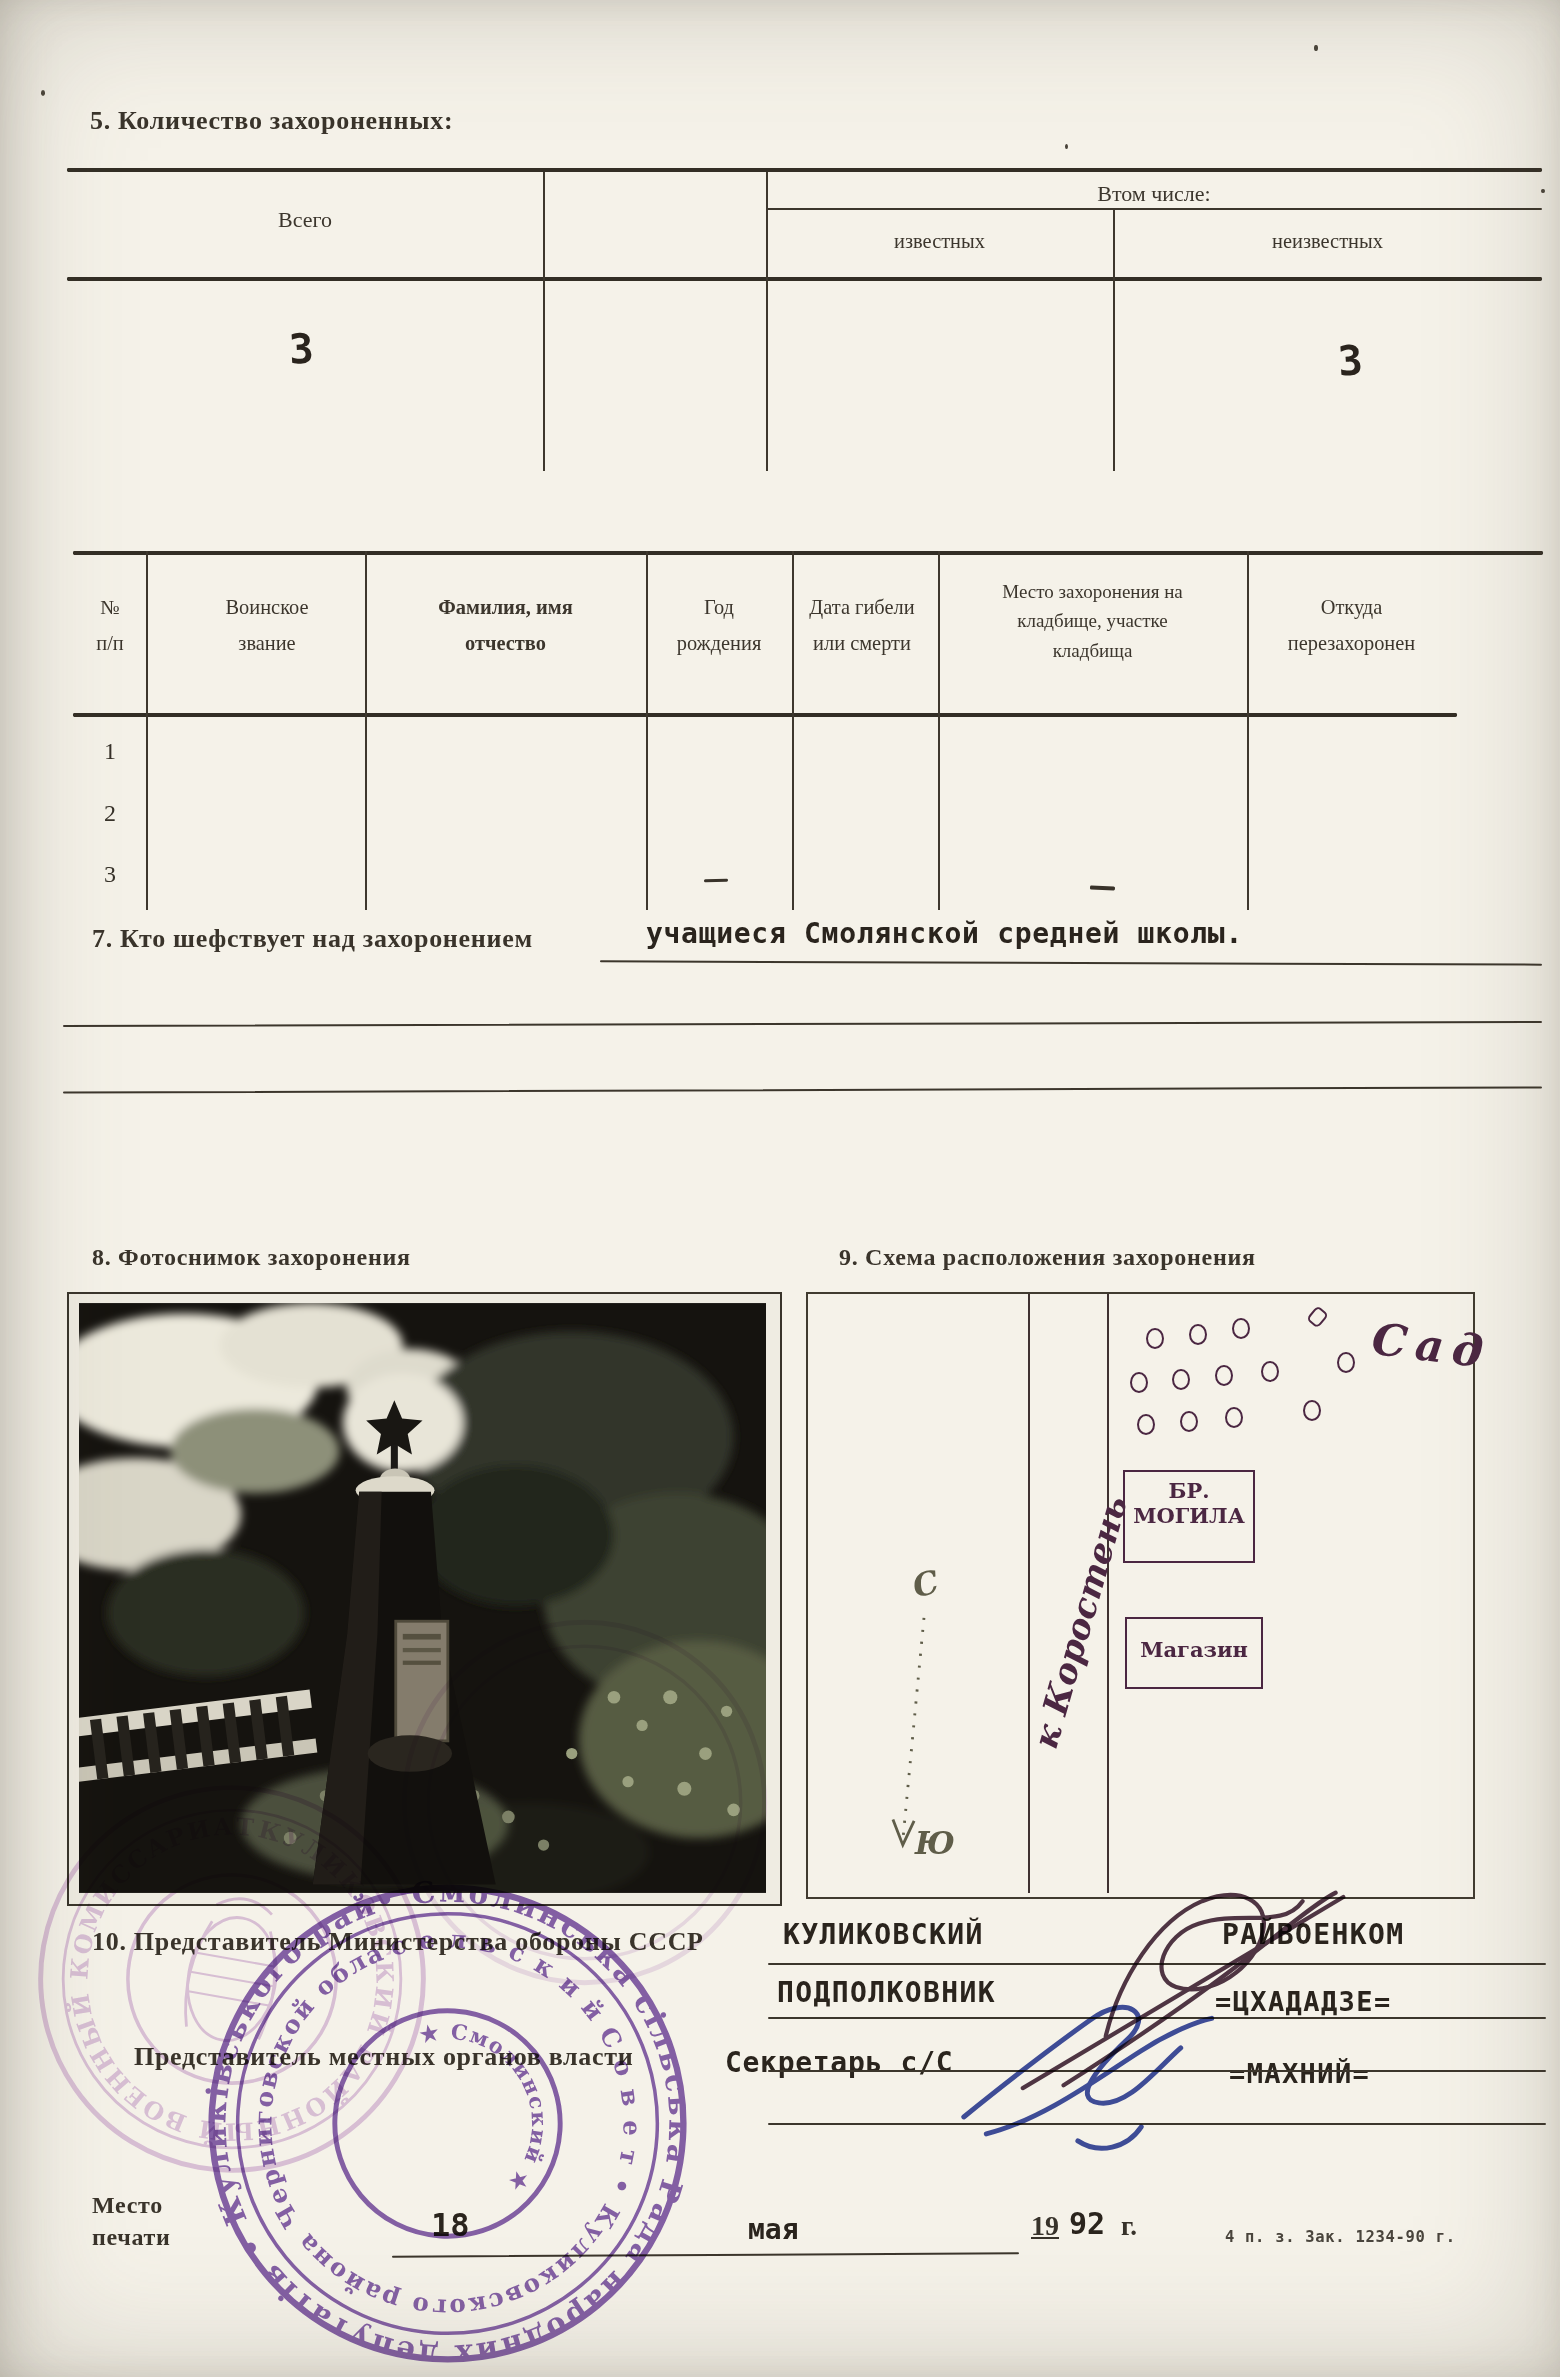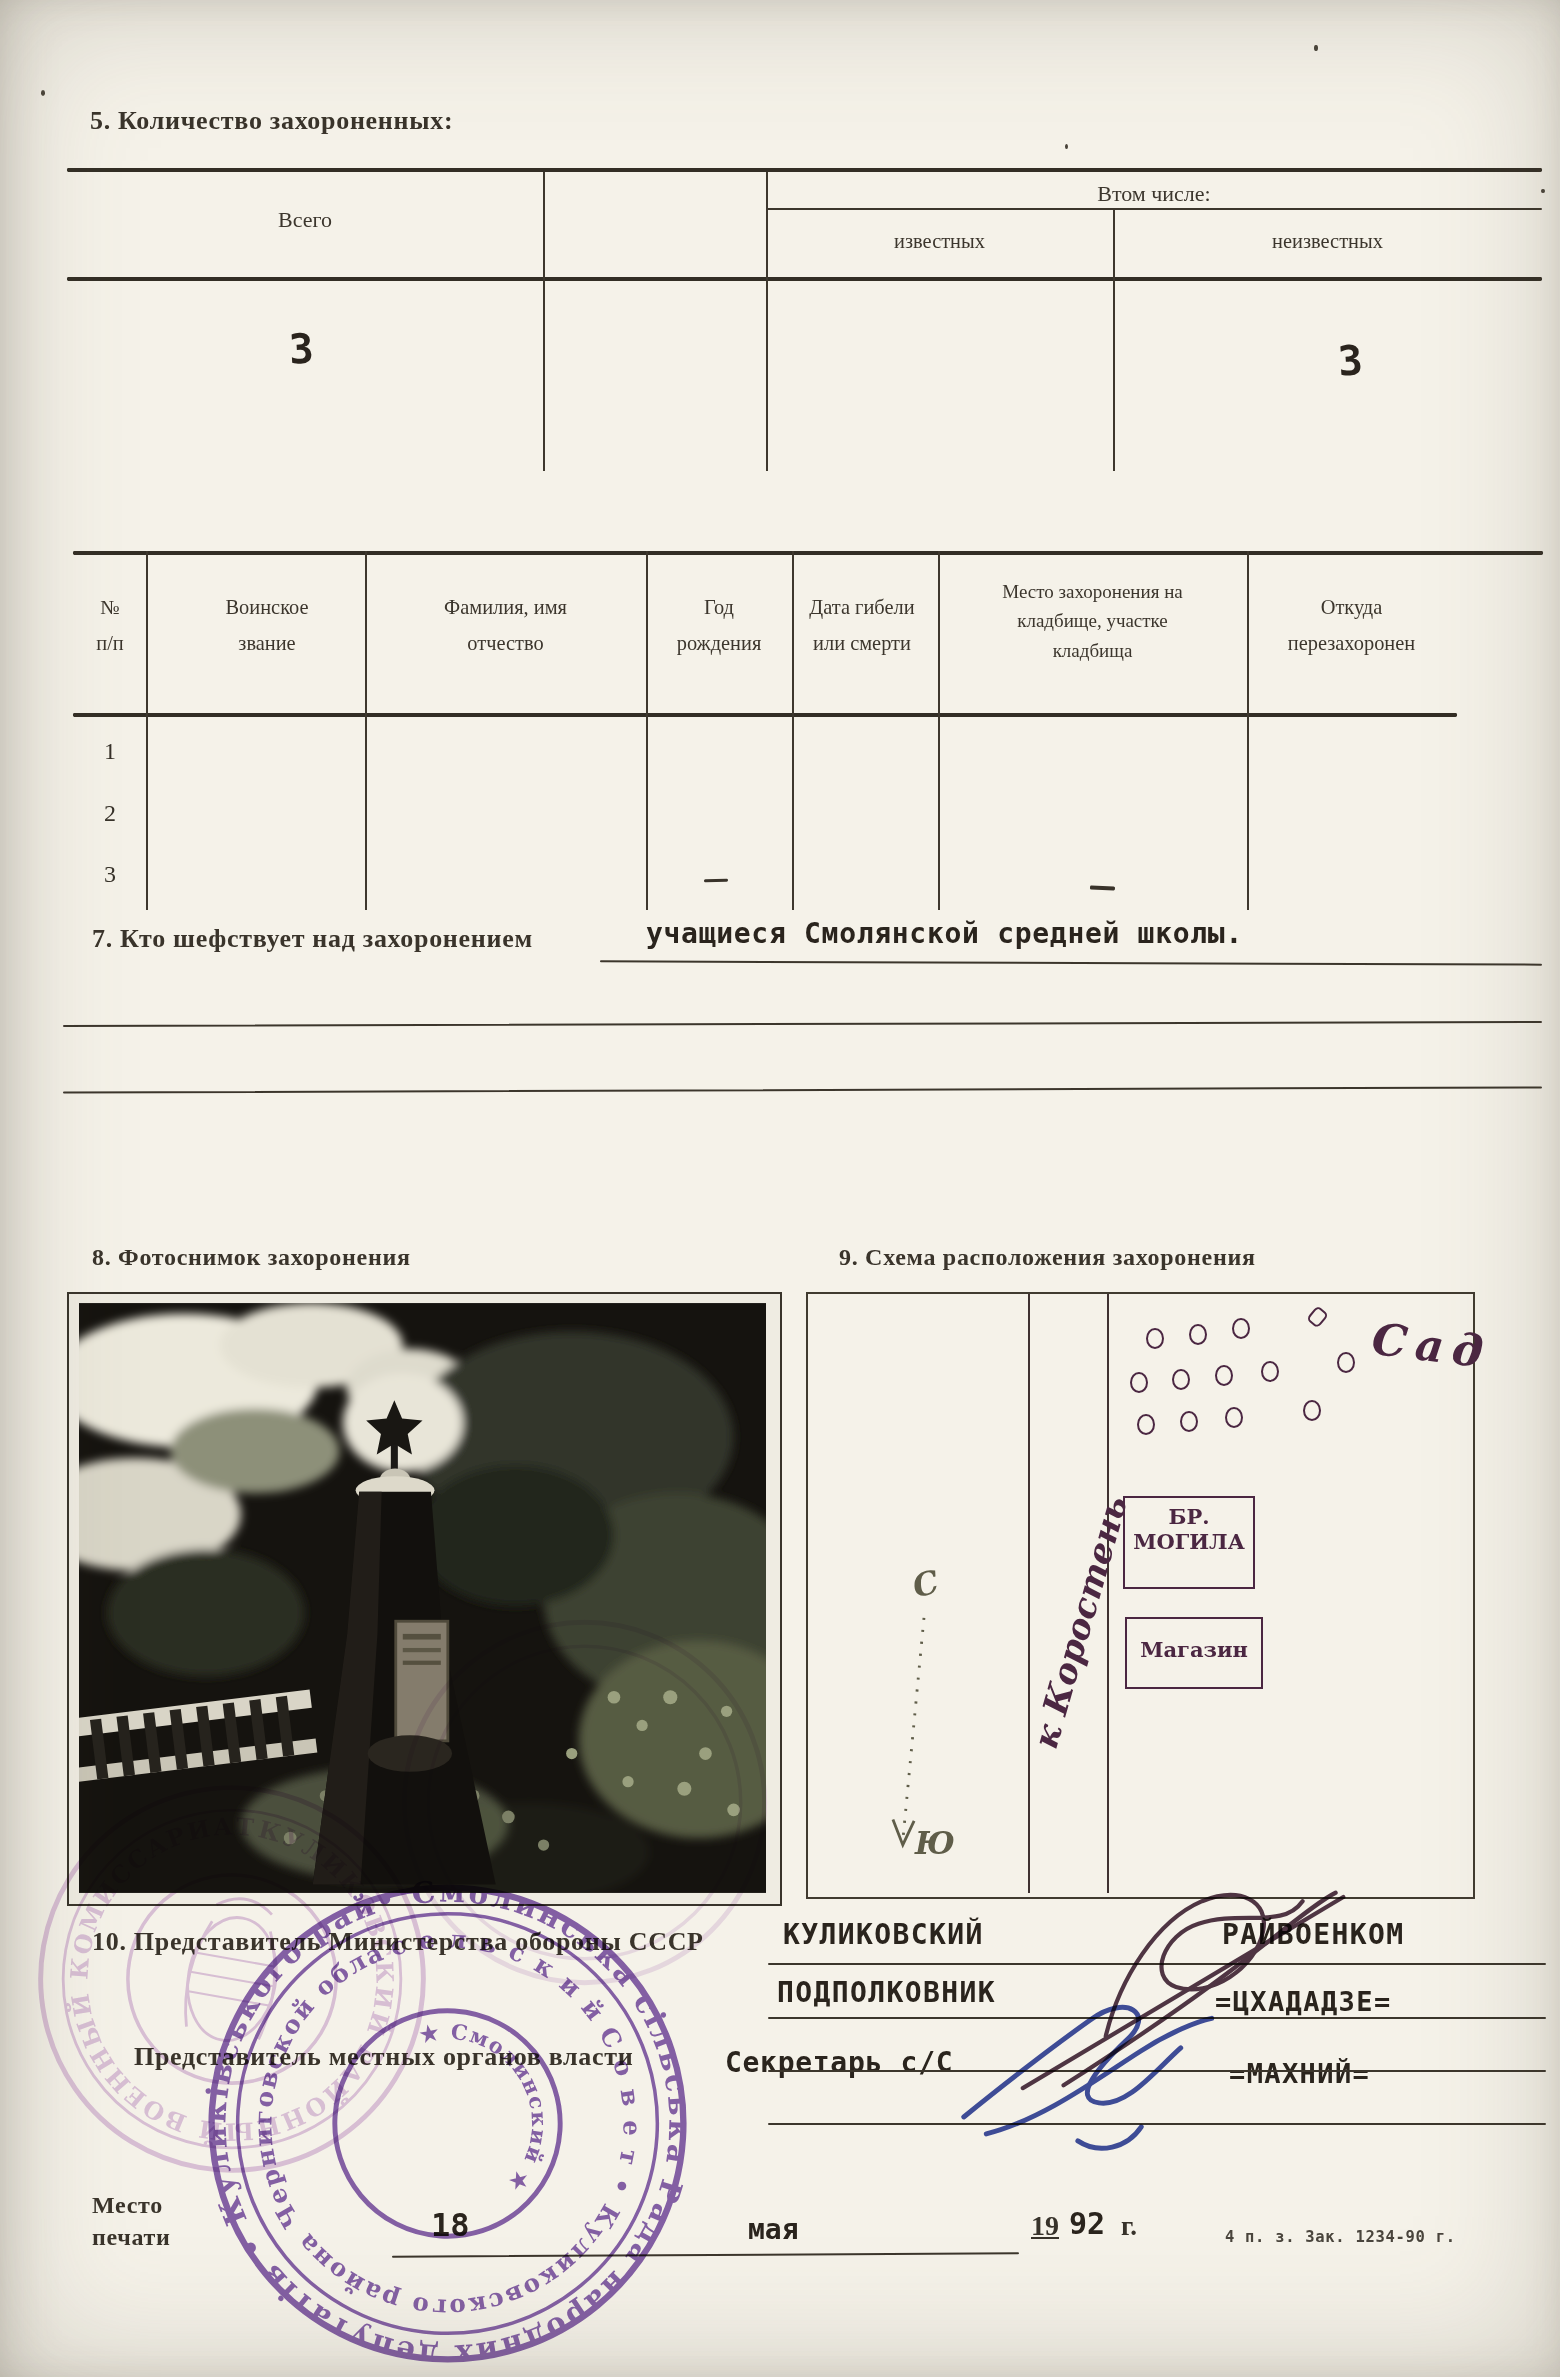--- a/index.html
+++ b/index.html
@@ -52,21 +52,21 @@
   <div class="vl" style="left:365px;top:551px;height:359px;"></div>
   <div class="vl" style="left:646px;top:551px;height:359px;"></div>
   <div class="vl" style="left:792px;top:551px;height:359px;"></div>
   <div class="vl" style="left:938px;top:551px;height:359px;"></div>
   <div class="vl" style="left:1247px;top:551px;height:359px;"></div>
 
   <div class="abs th" style="left:73px;top:590px;width:74px;">№
 п/п</div>
   <div class="abs th" style="left:146px;top:590px;width:242px;text-align:center;">Воинское
 звание</div>
-  <div class="abs th" style="left:365px;top:590px;width:281px;">Фамилия, имя
+  <div class="abs th" style="left:365px;top:590px;width:281px;font-weight:bold;">Фамилия, имя
 отчество</div>
   <div class="abs th" style="left:646px;top:590px;width:146px;">Год
 рождения</div>
   <div class="abs th" style="left:938px;top:577px;width:309px;font-size:19px;line-height:1.55;">Место захоронения на
 кладбище, участке
 кладбища</div>
   <div class="abs th" style="left:792px;top:590px;width:140px;">Дата гибели
 или смерти</div>
   <div class="abs th" style="left:1247px;top:590px;width:209px;">Откуда
 перезахоронен</div>
@@ -176,21 +176,21 @@
   <span class="dot" style="left:1215px;top:1365px;"></span>
   <span class="dot" style="left:1261px;top:1361px;"></span>
   <span class="dot" style="left:1337px;top:1352px;"></span>
   <span class="dot" style="left:1137px;top:1414px;"></span>
   <span class="dot" style="left:1180px;top:1411px;"></span>
   <span class="dot" style="left:1225px;top:1407px;"></span>
   <span class="dot" style="left:1303px;top:1400px;"></span>
 
   <div class="abs hand" style="left:1372px;top:1320px;font-size:44px;color:#4b2742;font-weight:bold;letter-spacing:8.5px;transform:rotate(7deg);">Сад</div>
 
-  <div class="schemabox" style="left:1123px;top:1470px;width:128px;height:83px;padding-top:5.6px;margin-top:26px;">
+  <div class="schemabox" style="left:1123px;top:1470px;width:128px;height:83px;padding-top:5.6px;">
     <div style="font-size:21px;">БР.</div>
     <div style="font-size:21px;">МОГИЛА</div>
   </div>
 
   <div class="schemabox" style="left:1125px;top:1617px;width:134px;height:68px;">
     <div style="font-size:21px;margin-top:18.3px;">Магазин</div>
   </div>
 
   <div class="abs hand" style="left:913px;top:1565px;font-size:32px;color:#5f5d49;font-weight:bold;transform:rotate(-14deg);">С</div>
   <svg class="abs" style="left:866px;top:1608px;" width="99" height="275" viewBox="0 0 140 390">

